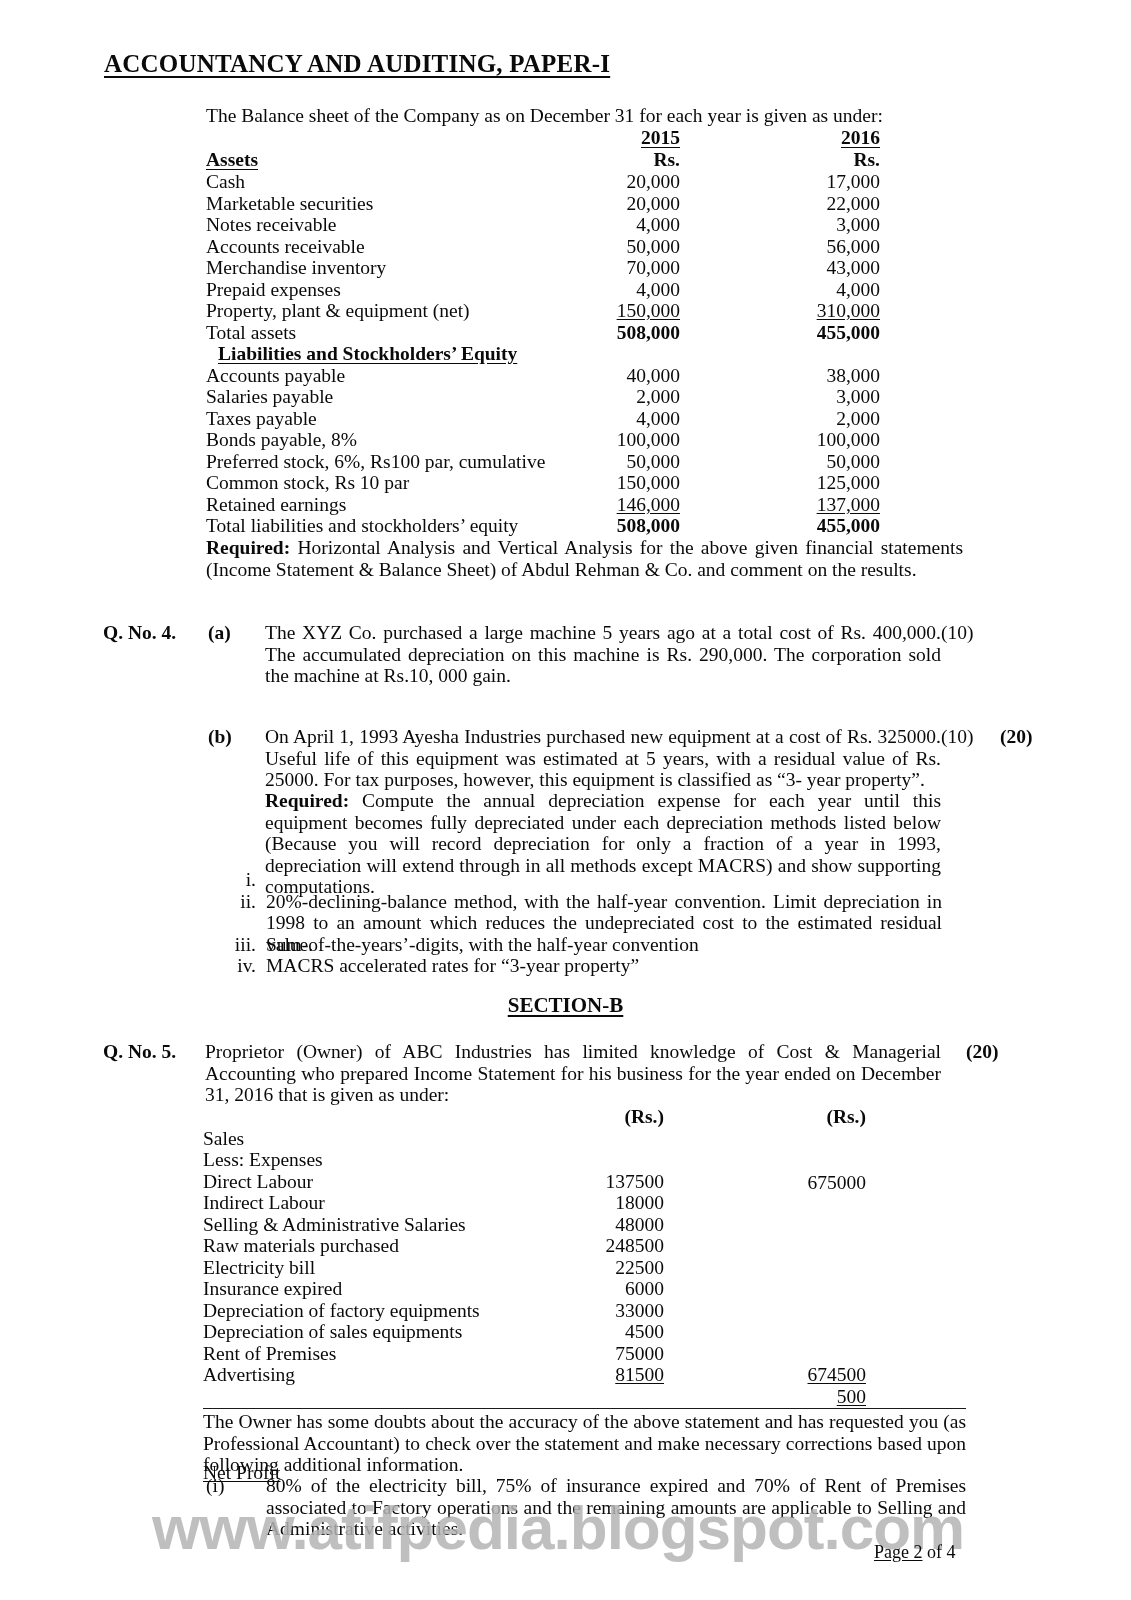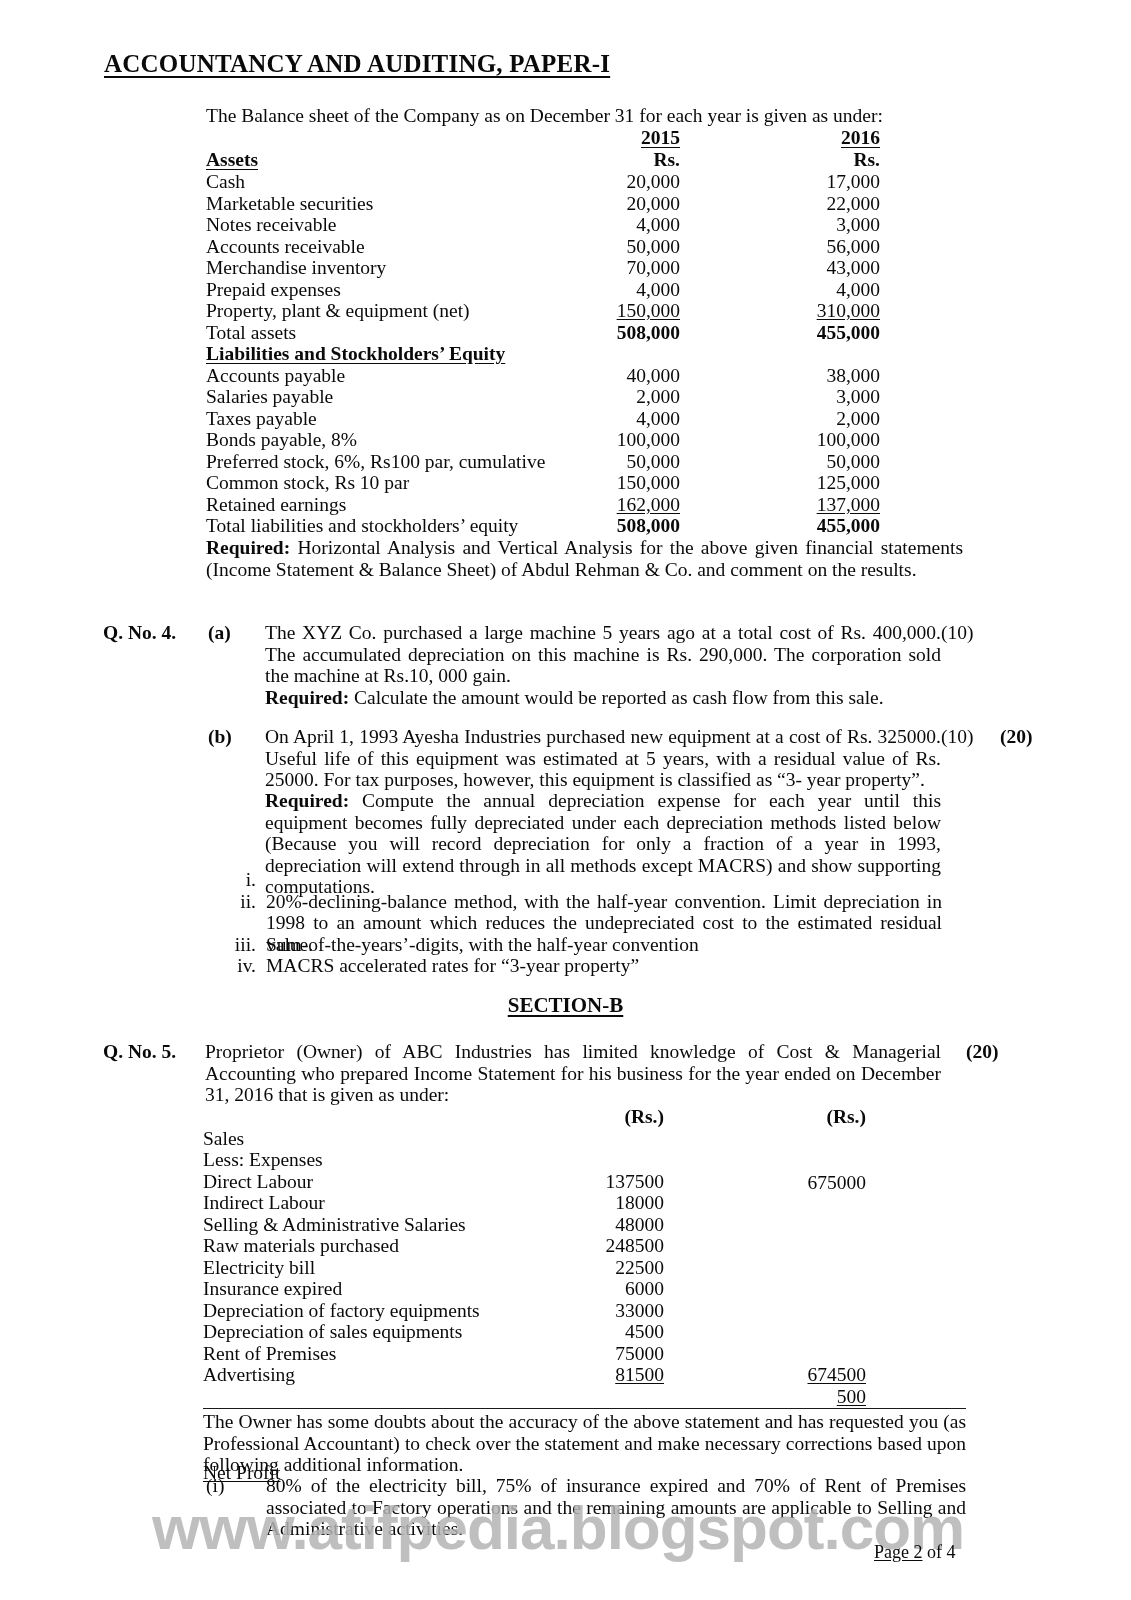--- a/index.html
+++ b/index.html
@@ -107,21 +107,21 @@
   <div class="bs-c2" style="top:278.5px;">4,000</div>
 
   <div class="bs-label" style="top:300px;">Property, plant &amp; equipment (net)</div>
   <div class="bs-c1 ulined" style="top:300px;">150,000</div>
   <div class="bs-c2 ulined" style="top:300px;">310,000</div>
 
   <div class="bs-label" style="top:321.5px;">Total assets</div>
   <div class="bs-c1 b" style="top:321.5px;">508,000</div>
   <div class="bs-c2 b" style="top:321.5px;">455,000</div>
 
-  <div class="bs-label b u" style="top:343px;">Liabilities and Stockholders’ Equity</div>
+  <div class="bs-label b u" style="top:343px;margin-left:12px;">Liabilities and Stockholders’ Equity</div>
 
   <div class="bs-label" style="top:364.5px;">Accounts payable</div>
   <div class="bs-c1" style="top:364.5px;">40,000</div>
   <div class="bs-c2" style="top:364.5px;">38,000</div>
 
   <div class="bs-label" style="top:386px;">Salaries payable</div>
   <div class="bs-c1" style="top:386px;">2,000</div>
   <div class="bs-c2" style="top:386px;">3,000</div>
 
   <div class="bs-label" style="top:407.5px;">Taxes payable</div>
@@ -134,38 +134,35 @@
 
   <div class="bs-label" style="top:450.5px;">Preferred stock, 6%, Rs100 par, cumulative</div>
   <div class="bs-c1" style="top:450.5px;">50,000</div>
   <div class="bs-c2" style="top:450.5px;">50,000</div>
 
   <div class="bs-label" style="top:472px;">Common stock, Rs 10 par</div>
   <div class="bs-c1" style="top:472px;">150,000</div>
   <div class="bs-c2" style="top:472px;">125,000</div>
 
   <div class="bs-label" style="top:493.5px;">Retained earnings</div>
-  <div class="bs-c1 ulined" style="top:493.5px;">162,000</div>
+  <div class="bs-c1 ulined" style="top:493.5px;">146,000</div>
   <div class="bs-c2 ulined" style="top:493.5px;">137,000</div>
 
   <div class="bs-label" style="top:515px;">Total liabilities and stockholders’ equity</div>
   <div class="bs-c1 b" style="top:515px;">508,000</div>
   <div class="bs-c2 b" style="top:515px;">455,000</div>
 
   <div class="para" style="left:206px;top:537px;width:757px;">
     <span class="b">Required:</span><span> Horizontal Analysis and Vertical Analysis for the above given financial statements (Income Statement &amp; Balance Sheet) of Abdul Rehman &amp; Co. and comment on the results.</span>
   </div>
 
   <div class="t b" style="left:103px;top:622px;">Q. No. 4.</div>
   <div class="t b" style="left:208px;top:622px;">(a)</div>
   <div class="para" style="left:265px;top:622px;width:676px;">The XYZ Co. purchased a large machine 5 years ago at a total cost of Rs. 400,000. The accumulated depreciation on this machine is Rs. 290,000. The corporation sold the machine at Rs.10, 000 gain.</div>
   <div class="marks" style="left:941px;top:622px;">(10)</div>
-  <div class="para nj" style="left:265px;top:687px;width:690px;">
-    <span class="b">Required:</span><span> Calculate the amount would be reported as cash flow from this sale.</span>
-  </div>
 
   <div class="t b" style="left:208px;top:726px;">(b)</div>
   <div class="para" style="left:265px;top:726px;width:676px;">On April 1, 1993 Ayesha Industries purchased new equipment at a cost of Rs. 325000. Useful life of this equipment was estimated at 5  years, with  a  residual  value  of Rs. 25000. For tax purposes, however, this equipment is classified as “3- year property”.</div>
   <div class="marks" style="left:941px;top:726px;">(10)</div>
   <div class="marks b" style="left:1000px;top:726px;">(20)</div>
 
   <div class="para" style="left:265px;top:790px;width:676px;">
     <span class="b">Required:</span><span> Compute the annual depreciation expense for each year until this equipment becomes fully depreciated under each depreciation methods listed below (Because you will record depreciation for only a fraction of a year in 1993, depreciation will extend through in all methods except MACRS) and show supporting computations.</span>
   </div>
 

